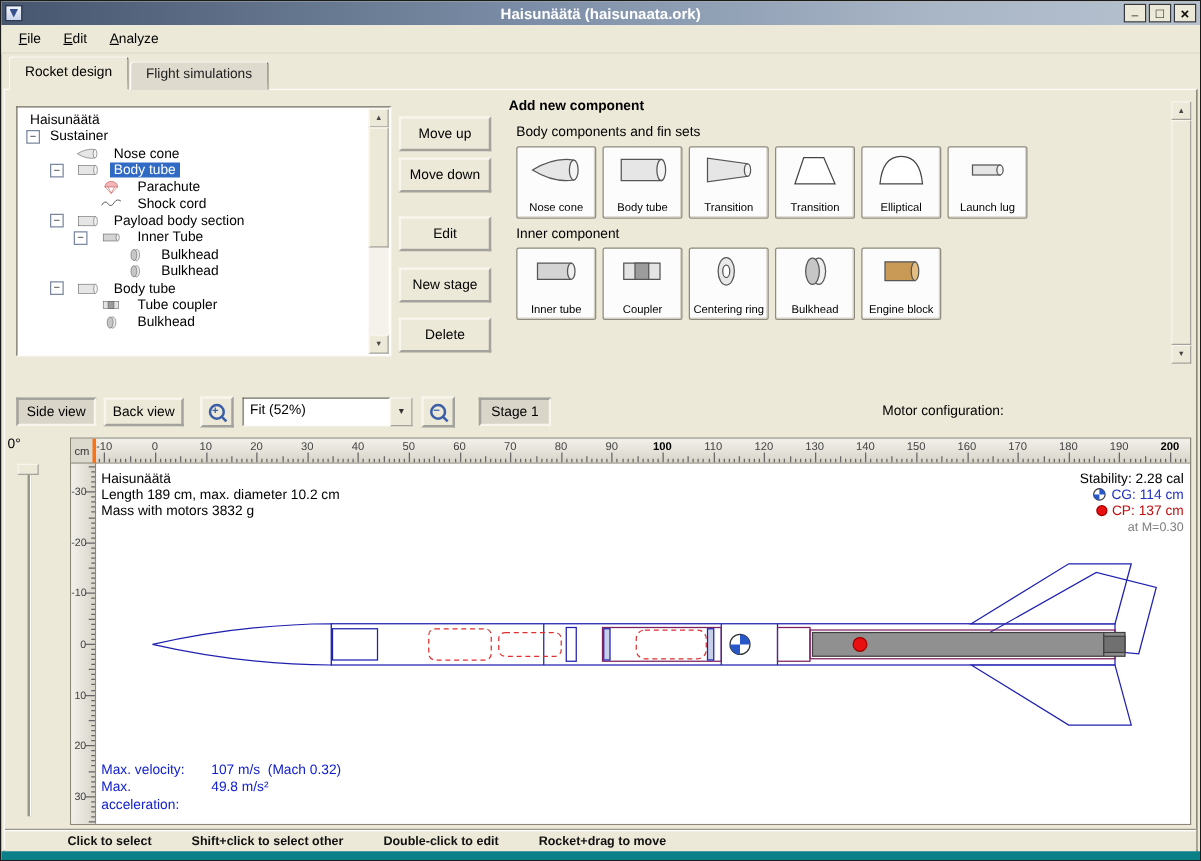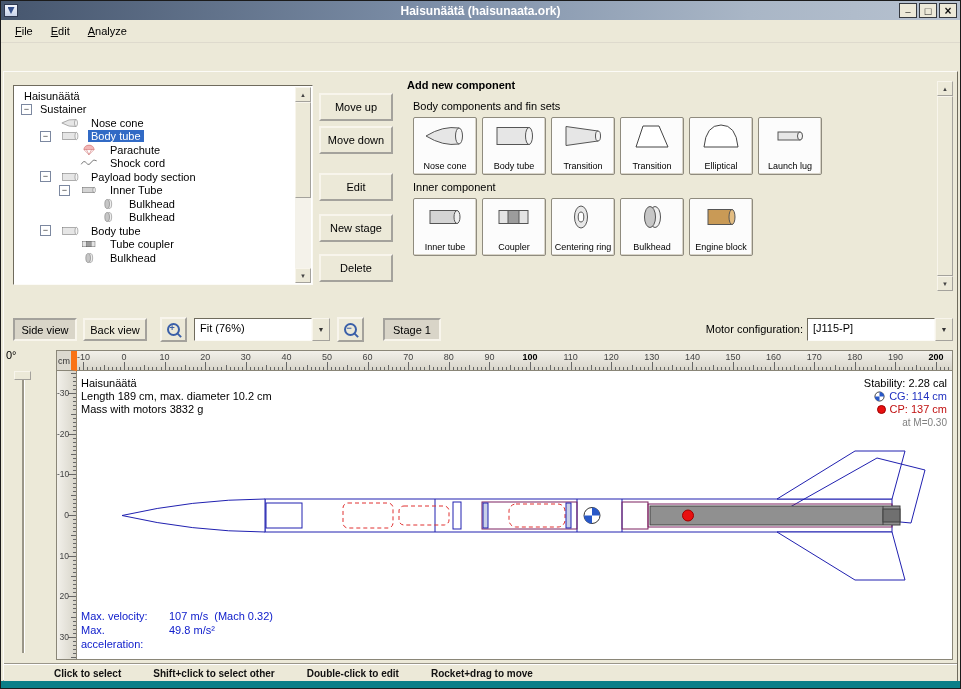--- a/index.html
+++ b/index.html
@@ -105,21 +105,21 @@
   
   #rot-label { position:absolute; left:5px; top:348px; }
   #rot-track { position:absolute; left:21px; top:372px; width:3px; height:280px; background:#9a9688;
     border-right:1px solid #fff; }
   #rot-handle { position:absolute; left:13px; top:370px; width:17px; height:9px; background:#ece9d8;
     border:1px outset #f8f5ec; }
   
   .draw-area { position:absolute; left:55px; top:349px; width:897px; height:310px;
     border:1px solid #8a8678; background:#fff; z-index:1; }
   .corner { position:absolute; left:0; top:0; width:20px; height:20px; background:#dcd9cf;
-    border-right:6px solid #f97316; border-bottom:1px solid #8a8678; font-size:9px; color:#333;
+    border-right:3px solid #f97316; border-bottom:1px solid #8a8678; font-size:9px; color:#333;
     display:flex; align-items:center; justify-content:center; }
   .hruler { position:absolute; left:20px; top:0; right:0; height:20px; overflow:hidden;
     background:linear-gradient(#f2f0ea,#d8d5ca); border-bottom:1px solid #8a8678; }
   .vruler { position:absolute; left:0; top:20px; width:20px; bottom:0; overflow:hidden;
     background:linear-gradient(90deg,#f2f0ea,#d8d5ca); border-right:1px solid #8a8678; }
   .htick { position:absolute; bottom:0; width:1px; background:#666; }
   .htick.minor { height:3px; } .htick.mid { height:5px; } .htick.major { height:8px; }
   .hlabel { position:absolute; top:1px; width:28px; text-align:center; font-size:9px; color:#444; }
   .hlabel.bold { font-weight:bold; color:#000; }
   .vtick { position:absolute; right:0; height:1px; background:#666; }
@@ -163,20 +163,24 @@
     </div>
   </div>
 
   <div class="menubar">
       <div class="menu-item">File</div>
       <div class="menu-item">Edit</div>
       <div class="menu-item">Analyze</div>
     </div>
 
   <div class="tabpane"></div>
+  <div class="tabrow">
+      <div class="tab active">Rocket design</div>
+      <div class="tab">Flight simulations</div>
+    </div>
 
   <div class="tree-panel">
     <div class="tree-view">
         <div class="tree-row" style="padding-left: 6px;">
           <div class="tree-label">Haisunäätä</div>
         </div>
         <div class="tree-row" style="padding-left: 6px;">
           <div class="expander"></div>
           <div class="tree-label">Sustainer</div>
         </div>
@@ -424,34 +428,30 @@
   </div>
 
   <div class="btn pressed" id="side-view">Side view</div>
   <div class="btn" id="back-view">Back view</div>
   <div class="btn zoom-in" id="zoom-in">
     <span class="mag">
         <span class="sign"></span>
       </span>
   </div>
   <div class="combo" id="fit-combo">
-    <div class="combo-text">Fit (76%)</div>
+    <div class="combo-text">Fit (52%)</div>
     <div class="combo-arrow"></div>
   </div>
   <div class="btn zoom-out" id="zoom-out">
     <span class="mag">
         <span class="sign"></span>
       </span>
   </div>
   <div class="btn pressed" id="stage1">Stage 1</div>
   <div id="motor-label">Motor configuration:</div>
-  <div class="combo" id="motor-combo">
-    <div class="combo-text">[J115-P]</div>
-    <div class="combo-arrow"></div>
-  </div>
 
   <div id="rot-label">0°</div>
   <div id="rot-track"></div>
   <div id="rot-handle"></div>
 
   <div class="draw-area">
     <div class="corner">cm</div>
     <div class="hruler">
         <div class="htick minor" style="left: 2.34px;"></div>
         <div class="htick major" style="left: 6.4px;"></div>

